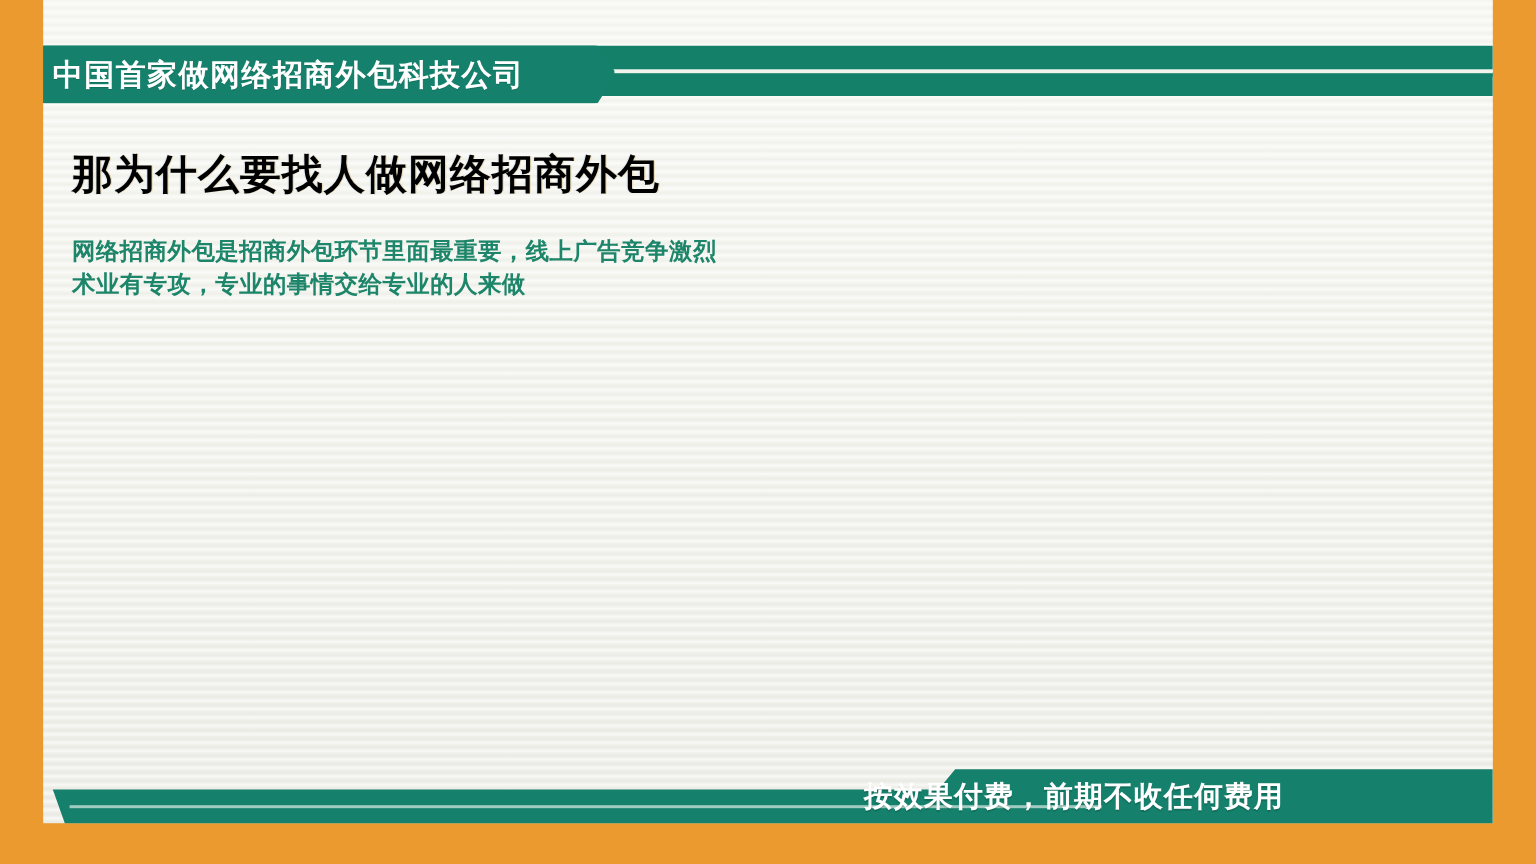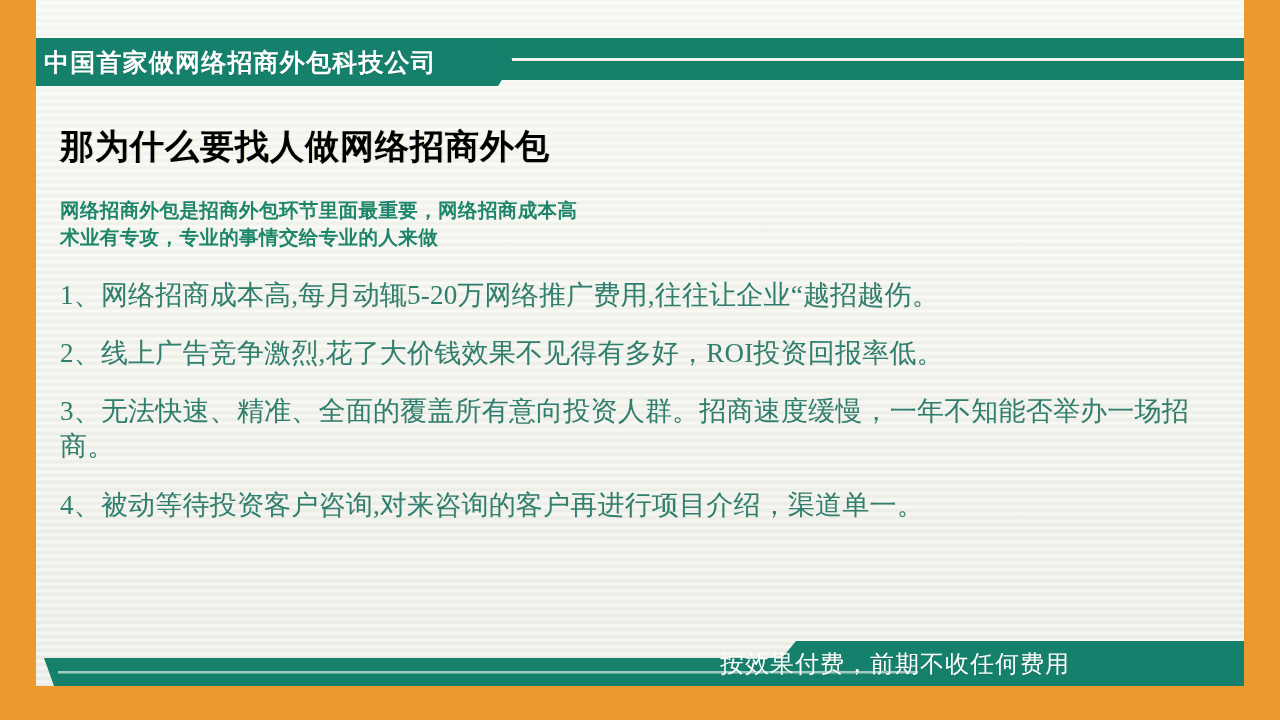--- a/index.html
+++ b/index.html
@@ -107,21 +107,21 @@
   }
   #footer-band svg { display:block; }
 
   #footer-text {
     position:absolute;
     right:50px; top:648px;
     height:32px;
     display:flex; align-items:center;
     color:#ffffff;
     font-size:24px;
-    font-weight:normal;
+    font-weight:bold;
     letter-spacing:1px;
     white-space:nowrap;
     text-shadow:0 1px 0 rgba(0,0,0,0.13);
   }
 </style>
 </head>
 <body>
 
 <div id="slide">
 
@@ -141,30 +141,24 @@
       <polygon points="0,0 462,0 476,21 476,26 462,48 0,48" fill="#15806b"></polygon>
     </svg>
   </div>
   <div id="header-title">中国首家做网络招商外包科技公司</div>
 
   <div id="content">
 
     <div id="main-title">那为什么要找人做网络招商外包</div>
 
     <div id="subtitle-block">
-      <div>网络招商外包是招商外包环节里面最重要，网络招商成本高</div>
+      <div>网络招商外包是招商外包环节里面最重要，线上广告竞争激烈</div>
       <div>术业有专攻，专业的事情交给专业的人来做</div>
     </div>
 
-    <div id="bullets">
-      <div class="bullet">1、网络招商成本高,每月动辄5-20万网络推广费用,往往让企业“越招越伤。</div>
-      <div class="bullet">2、线上广告竞争激烈,花了大价钱效果不见得有多好，ROI投资回报率低。</div>
-      <div class="bullet">3、无法快速、精准、全面的覆盖所有意向投资人群。招商速度缓慢，一年不知能否举办一场招商。</div>
-      <div class="bullet">4、被动等待投资客户咨询,对来咨询的客户再进行项目介绍，渠道单一。</div>
-    </div>
 
   </div>
 
   <div id="footer-band">
     <svg width="1208" height="56" viewBox="0 0 1208 56" xmlns="http://www.w3.org/2000/svg">
 
       <polygon points="760,7 1208,7 1208,52 18,52 8,24 746,24" fill="#15806b"></polygon>
 
       <rect x="22" y="37" width="860" height="2.5" fill="#cfe4dd" opacity="0.75"></rect>
     </svg>

